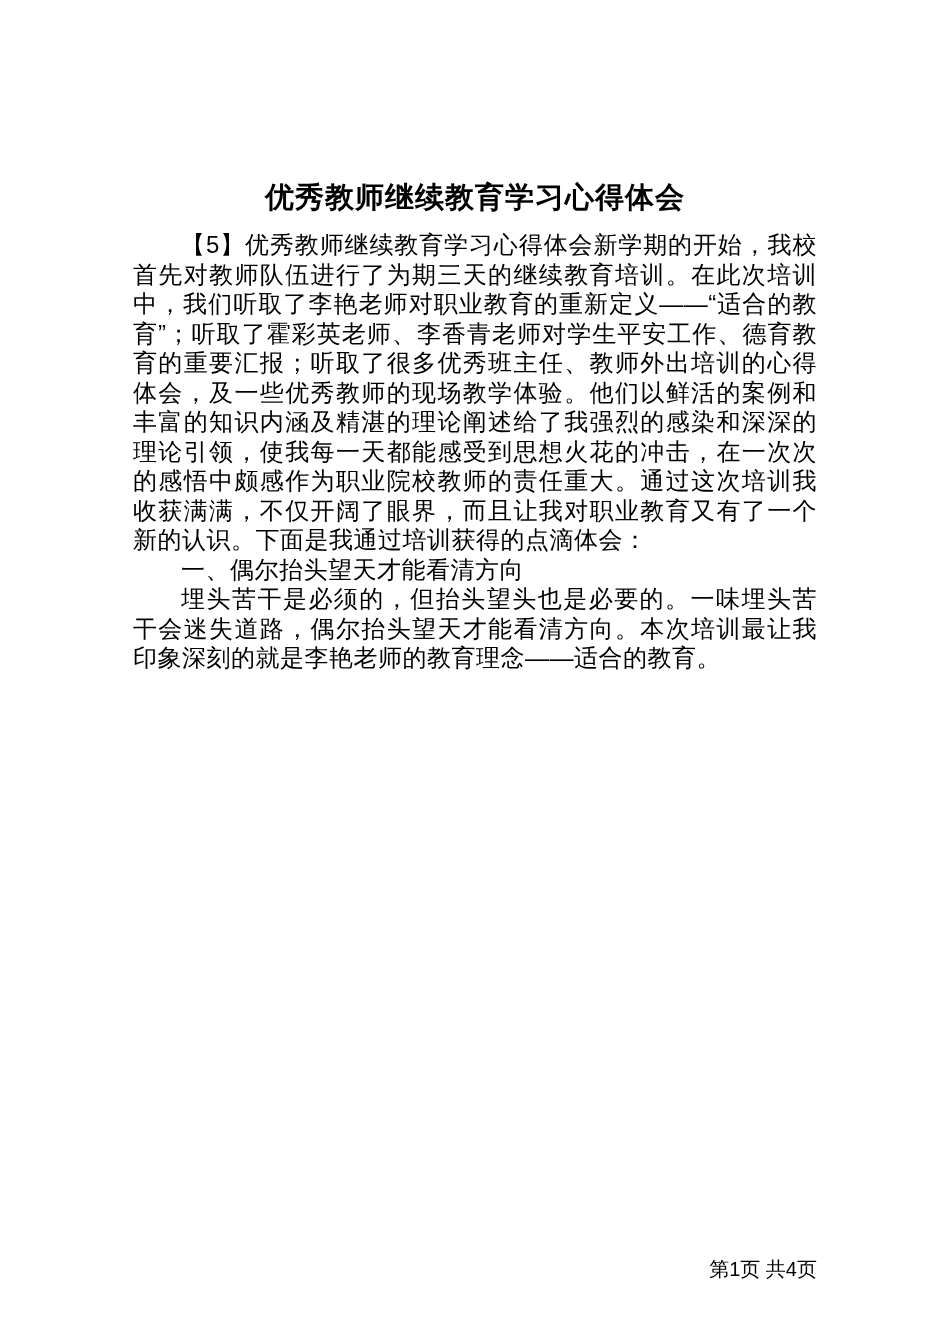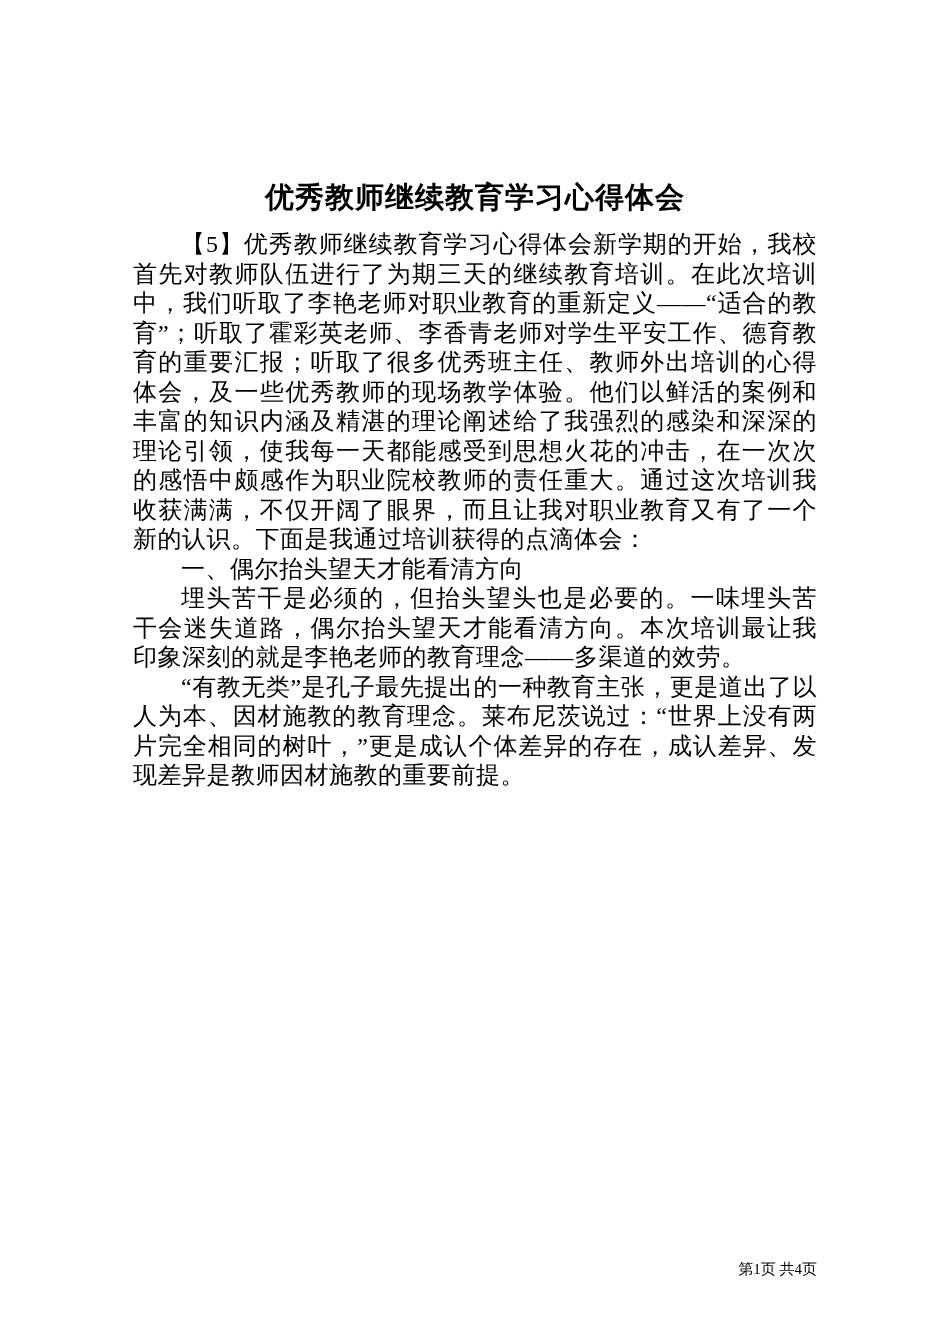--- a/index.html
+++ b/index.html
@@ -6,21 +6,21 @@
     margin: 0;
     padding: 0;
     background: #ffffff;
   }
   .page {
     position: relative;
     width: 950px;
     height: 1344px;
     background: #ffffff;
     overflow: hidden;
-    font-family: Liberation Serif, serif;
+    font-family: Liberation Sans, sans-serif;
     color: #000000;
     box-sizing: border-box;
   }
   .content {
     position: absolute;
     top: 178px;
     left: 133px;
     width: 684px;
   }
   .title {
@@ -37,32 +37,31 @@
     line-height: 29.5px;
     text-align: justify;
     text-indent: 2em;
     letter-spacing: 0.5px;
     word-break: break-all;
   }
   .footer {
     position: absolute;
     right: 133px;
     bottom: 66px;
-    font-size: 15px;
+    font-size: 20px;
     line-height: 18px;
     color: #000000;
   }
 </style>
 </head>
 <body>
 
 <div class="page">
   <div class="content">
     <h1 class="title">优秀教师继续教育学习心得体会</h1>
     <p class="para">【5】优秀教师继续教育学习心得体会新学期的开始，我校首先对教师队伍进行了为期三天的继续教育培训。在此次培训中，我们听取了李艳老师对职业教育的重新定义——“适合的教育”；听取了霍彩英老师、李香青老师对学生平安工作、德育教育的重要汇报；听取了很多优秀班主任、教师外出培训的心得体会，及一些优秀教师的现场教学体验。他们以鲜活的案例和丰富的知识内涵及精湛的理论阐述给了我强烈的感染和深深的理论引领，使我每一天都能感受到思想火花的冲击，在一次次的感悟中颇感作为职业院校教师的责任重大。通过这次培训我收获满满，不仅开阔了眼界，而且让我对职业教育又有了一个新的认识。下面是我通过培训获得的点滴体会：</p>
     <p class="para">一、偶尔抬头望天才能看清方向</p>
-    <p class="para">埋头苦干是必须的，但抬头望头也是必要的。一味埋头苦干会迷失道路，偶尔抬头望天才能看清方向。本次培训最让我印象深刻的就是李艳老师的教育理念——多渠道的效劳。</p>
-    <p class="para">“有教无类”是孔子最先提出的一种教育主张，更是道出了以人为本、因材施教的教育理念。莱布尼茨说过：“世界上没有两片完全相同的树叶，”更是成认个体差异的存在，成认差异、发现差异是教师因材施教的重要前提。</p>
+    <p class="para">埋头苦干是必须的，但抬头望头也是必要的。一味埋头苦干会迷失道路，偶尔抬头望天才能看清方向。本次培训最让我印象深刻的就是李艳老师的教育理念——适合的教育。</p>
   </div>
   <div class="footer">
     <span>第1页  共4页</span>
   </div>
 </div>
 
 </body></html>

